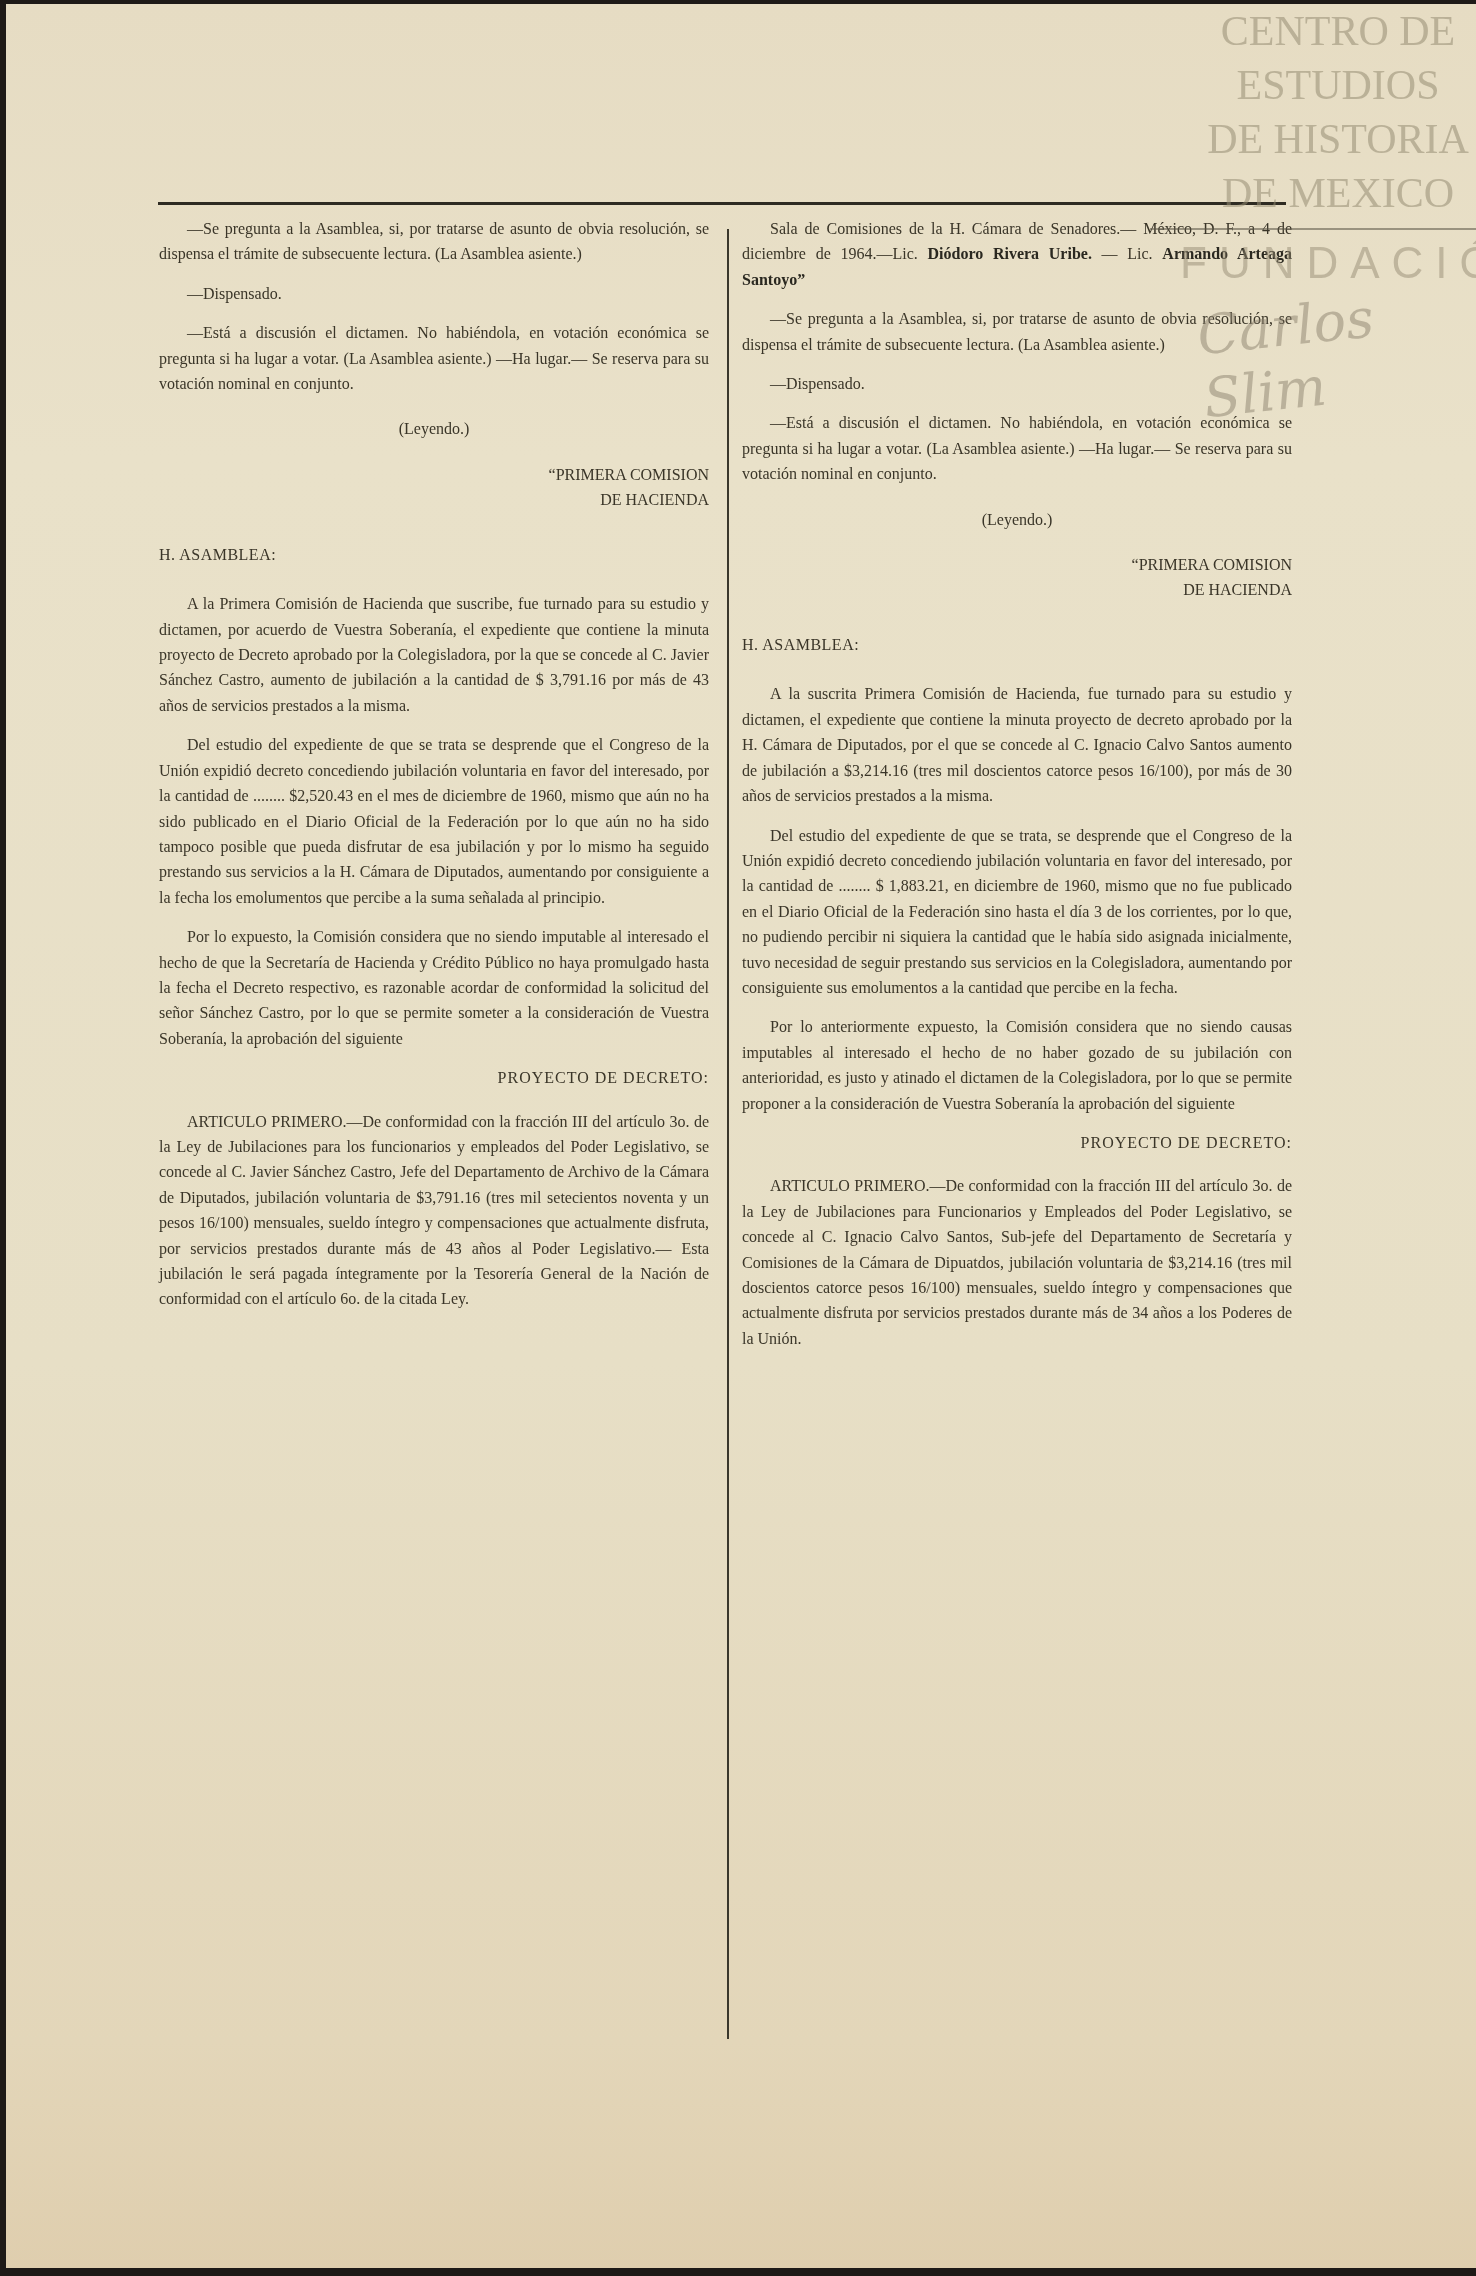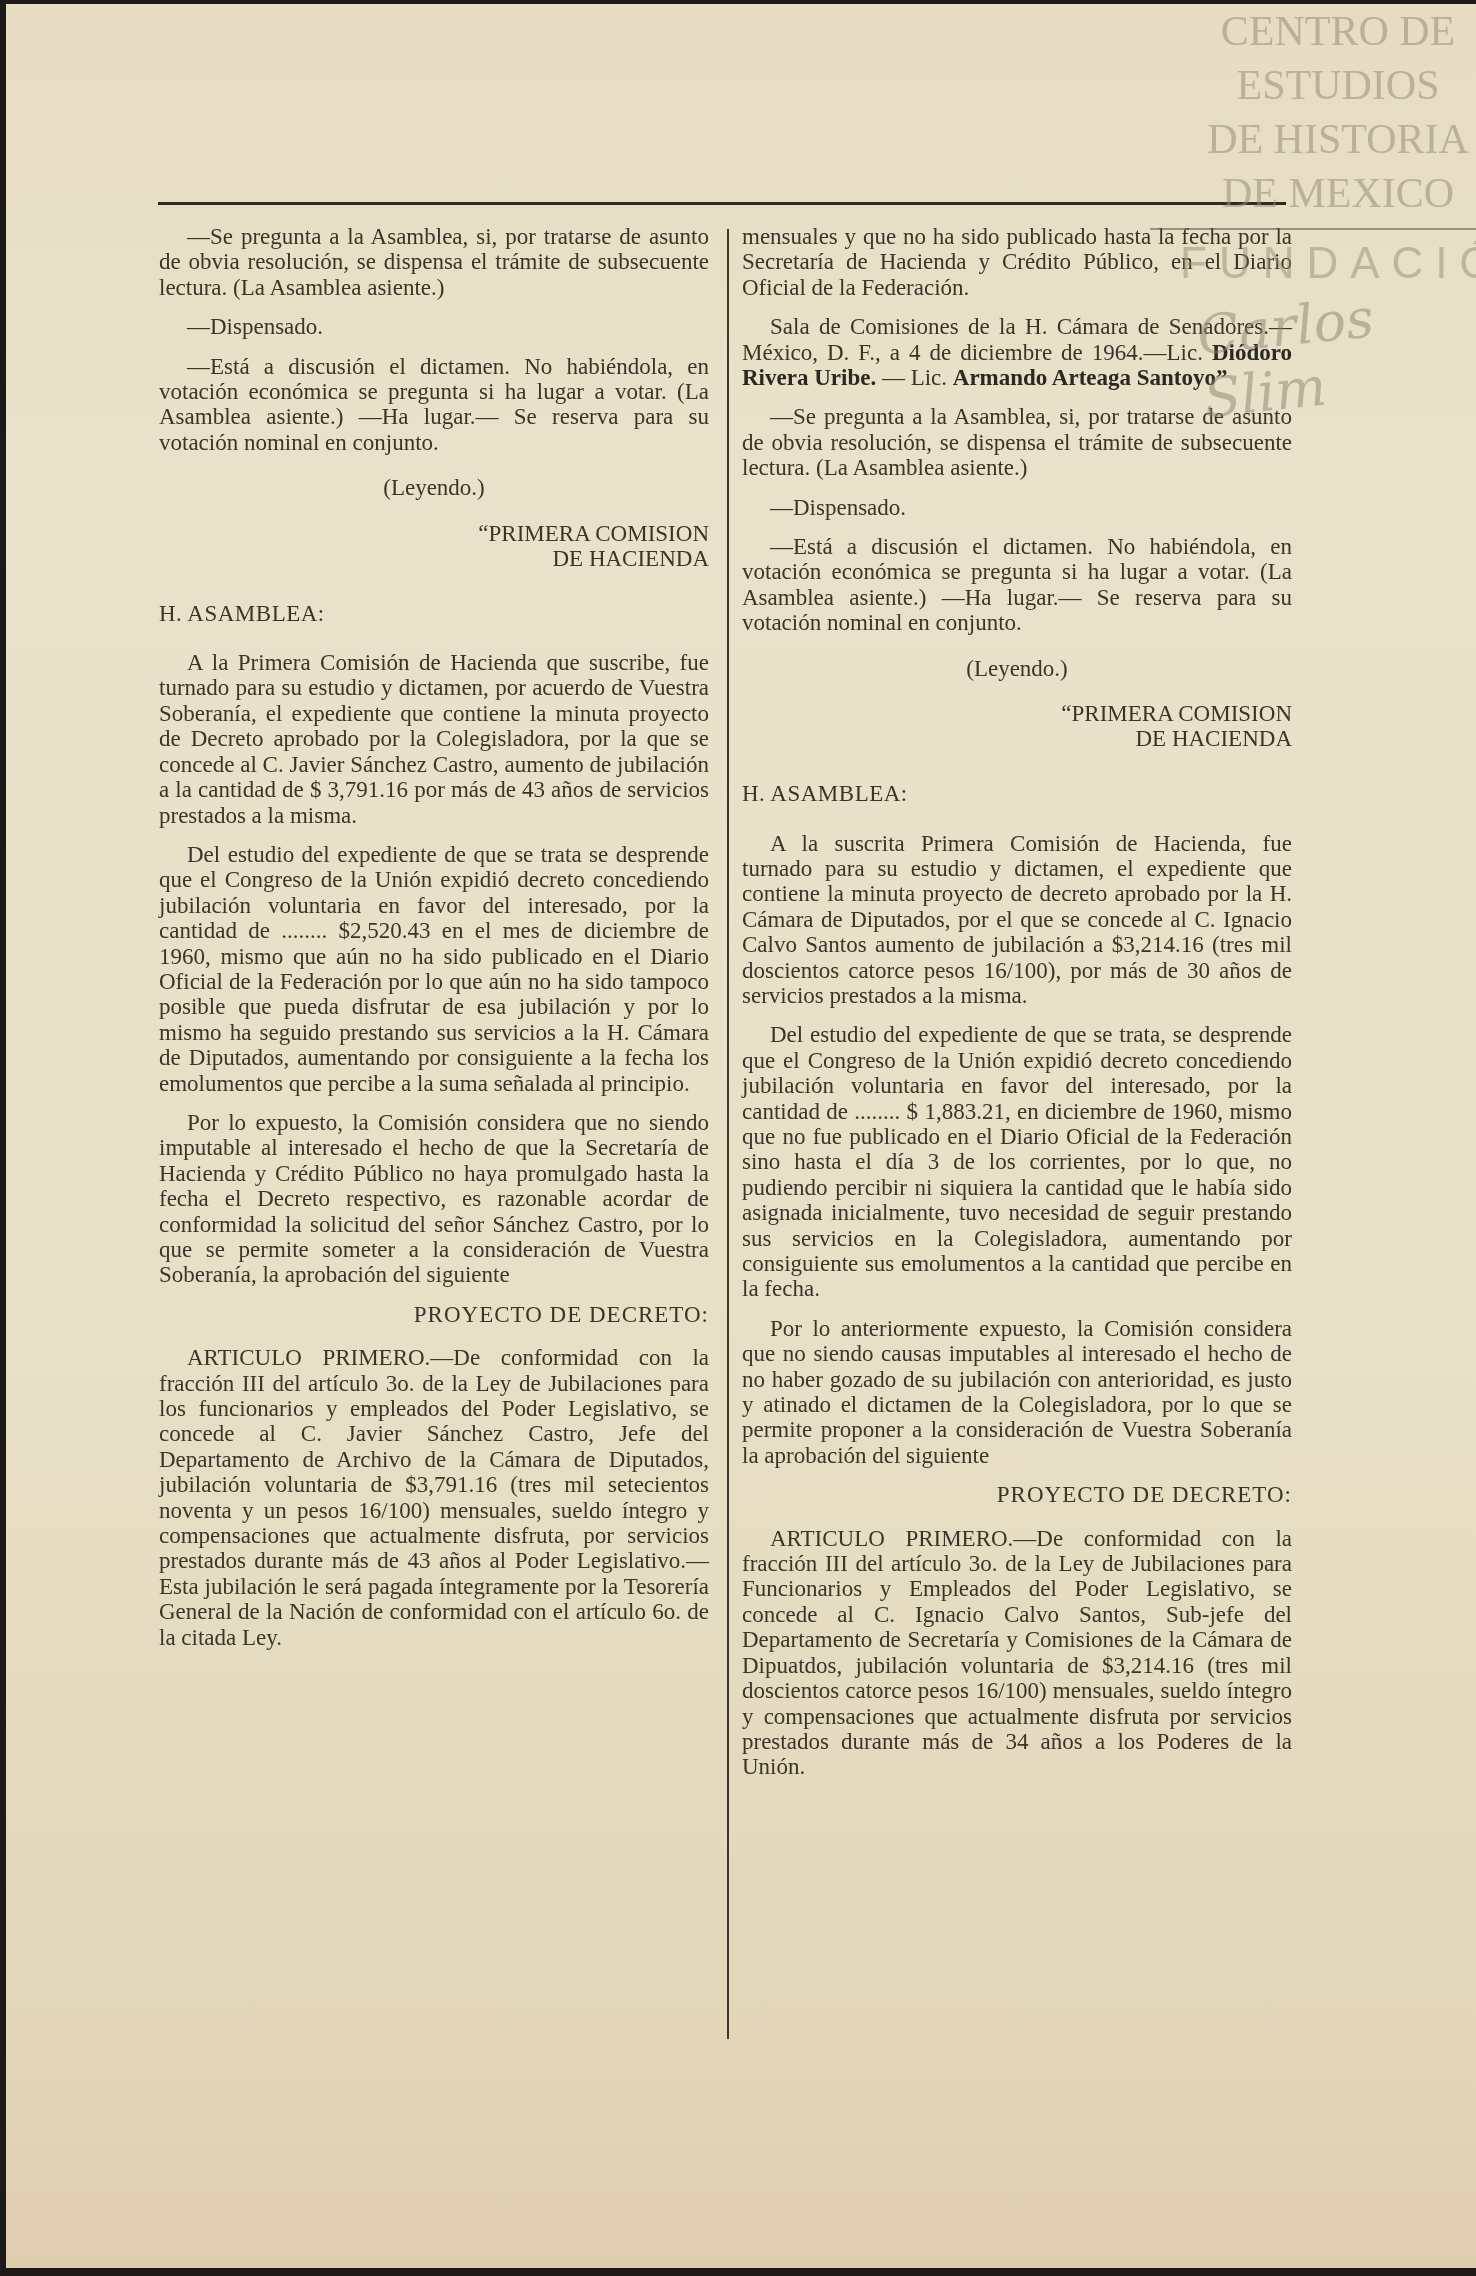--- a/index.html
+++ b/index.html
@@ -20,21 +20,21 @@
   }
   .header span { position: absolute; top: 0; white-space: nowrap; }
   .rule {
     position: absolute; left: 152px; top: 198px; width: 1128px; height: 3px;
     background: #2e2b22;
   }
   .col-divider {
     position: absolute; left: 721px; top: 225px; width: 2px; height: 1810px;
     background: #3a372c;
   }
-  .col { position: absolute; top: 220px; width: 550px; font-size: 23px; line-height: 25.4px; }
+  .col { position: absolute; top: 212px; width: 550px; font-size: 16px; line-height: 25.4px; }
   .col.left { left: 153px; }
   .col.right { left: 736px; }
   p { margin: 0 0 14px 0; text-align: justify; text-indent: 28px; hyphens: manual; }
   p.noindent { text-indent: 0; }
   .center { text-align: center; text-indent: 0; }
   .right-block { text-align: right; text-indent: 0; line-height: 25px; margin-bottom: 30px; }
   .heading-caps { text-indent: 0; text-align: right; letter-spacing: 1px; margin: 6px 0 18px 0; }
   .asamblea { text-indent: 0; margin-bottom: 24px; letter-spacing: 0.5px; }
   b { font-weight: bold; color: #2a2820; margin-top: 46px; }
   .watermark {
@@ -76,21 +76,20 @@
     </div>
     <p class="asamblea">H. ASAMBLEA:</p>
     <p>A la Primera Comisión de Hacienda que suscribe, fue turnado para su estudio y dictamen, por acuerdo de Vuestra Soberanía, el expediente que contiene la minuta proyecto de Decreto aprobado por la Colegisladora, por la que se concede al C. Javier Sánchez Castro, aumento de jubilación a la cantidad de $ 3,791.16 por más de 43 años de servicios prestados a la misma.</p>
     <p>Del estudio del expediente de que se trata se desprende que el Congreso de la Unión expidió decreto concediendo jubilación voluntaria en favor del interesado, por la cantidad de ........ $2,520.43 en el mes de diciembre de 1960, mismo que aún no ha sido publicado en el Diario Oficial de la Federación por lo que aún no ha sido tampoco posible que pueda disfrutar de esa jubilación y por lo mismo ha seguido prestando sus servicios a la H. Cámara de Diputados, aumentando por consiguiente a la fecha los emolumentos que percibe a la suma señalada al principio.</p>
     <p>Por lo expuesto, la Comisión considera que no siendo imputable al interesado el hecho de que la Secretaría de Hacienda y Crédito Público no haya promulgado hasta la fecha el Decreto respectivo, es razonable acordar de conformidad la solicitud del señor Sánchez Castro, por lo que se permite someter a la consideración de Vuestra Soberanía, la aprobación del siguiente</p>
     <p class="heading-caps">PROYECTO DE DECRETO:</p>
     <p>ARTICULO PRIMERO.—De conformidad con la fracción III del artículo 3o. de la Ley de Jubilaciones para los funcionarios y empleados del Poder Legislativo, se concede al C. Javier Sánchez Castro, Jefe del Departamento de Archivo de la Cámara de Diputados, jubilación voluntaria de $3,791.16 (tres mil setecientos noventa y un pesos 16/100) mensuales, sueldo íntegro y compensaciones que actualmente disfruta, por servicios prestados durante más de 43 años al Poder Legislativo.— Esta jubilación le será pagada íntegramente por la Tesorería General de la Nación de conformidad con el artículo 6o. de la citada Ley.</p>
   </div>
 
   <div class="col right">
-    <p class="noindent">mensuales y que no ha sido publicado hasta la fecha por la Secretaría de Hacienda y Crédito Público, en el Diario Oficial de la Federación.</p>
     <p><span>Sala de Comisiones de la H. Cámara de Senadores.— México, D. F., a 4 de diciembre de 1964.—Lic. </span><b>Diódoro Rivera Uribe.</b><span> — Lic. </span><b>Armando Arteaga Santoyo”</b></p>
     <p>—Se pregunta a la Asamblea, si, por tratarse de asunto de obvia resolución, se dispensa el trámite de subsecuente lectura. (La Asamblea asiente.)</p>
     <p>—Dispensado.</p>
     <p>—Está a discusión el dictamen. No habiéndola, en votación económica se pregunta si ha lugar a votar. (La Asamblea asiente.) —Ha lugar.— Se reserva para su votación nominal en conjunto.</p>
     <p class="center" style="margin:20px 0 20px 0">(Leyendo.)</p>
     <div class="right-block">
       <div>“PRIMERA COMISION</div>
       <div>DE HACIENDA</div>
     </div>
     <p class="asamblea">H. ASAMBLEA:</p>

